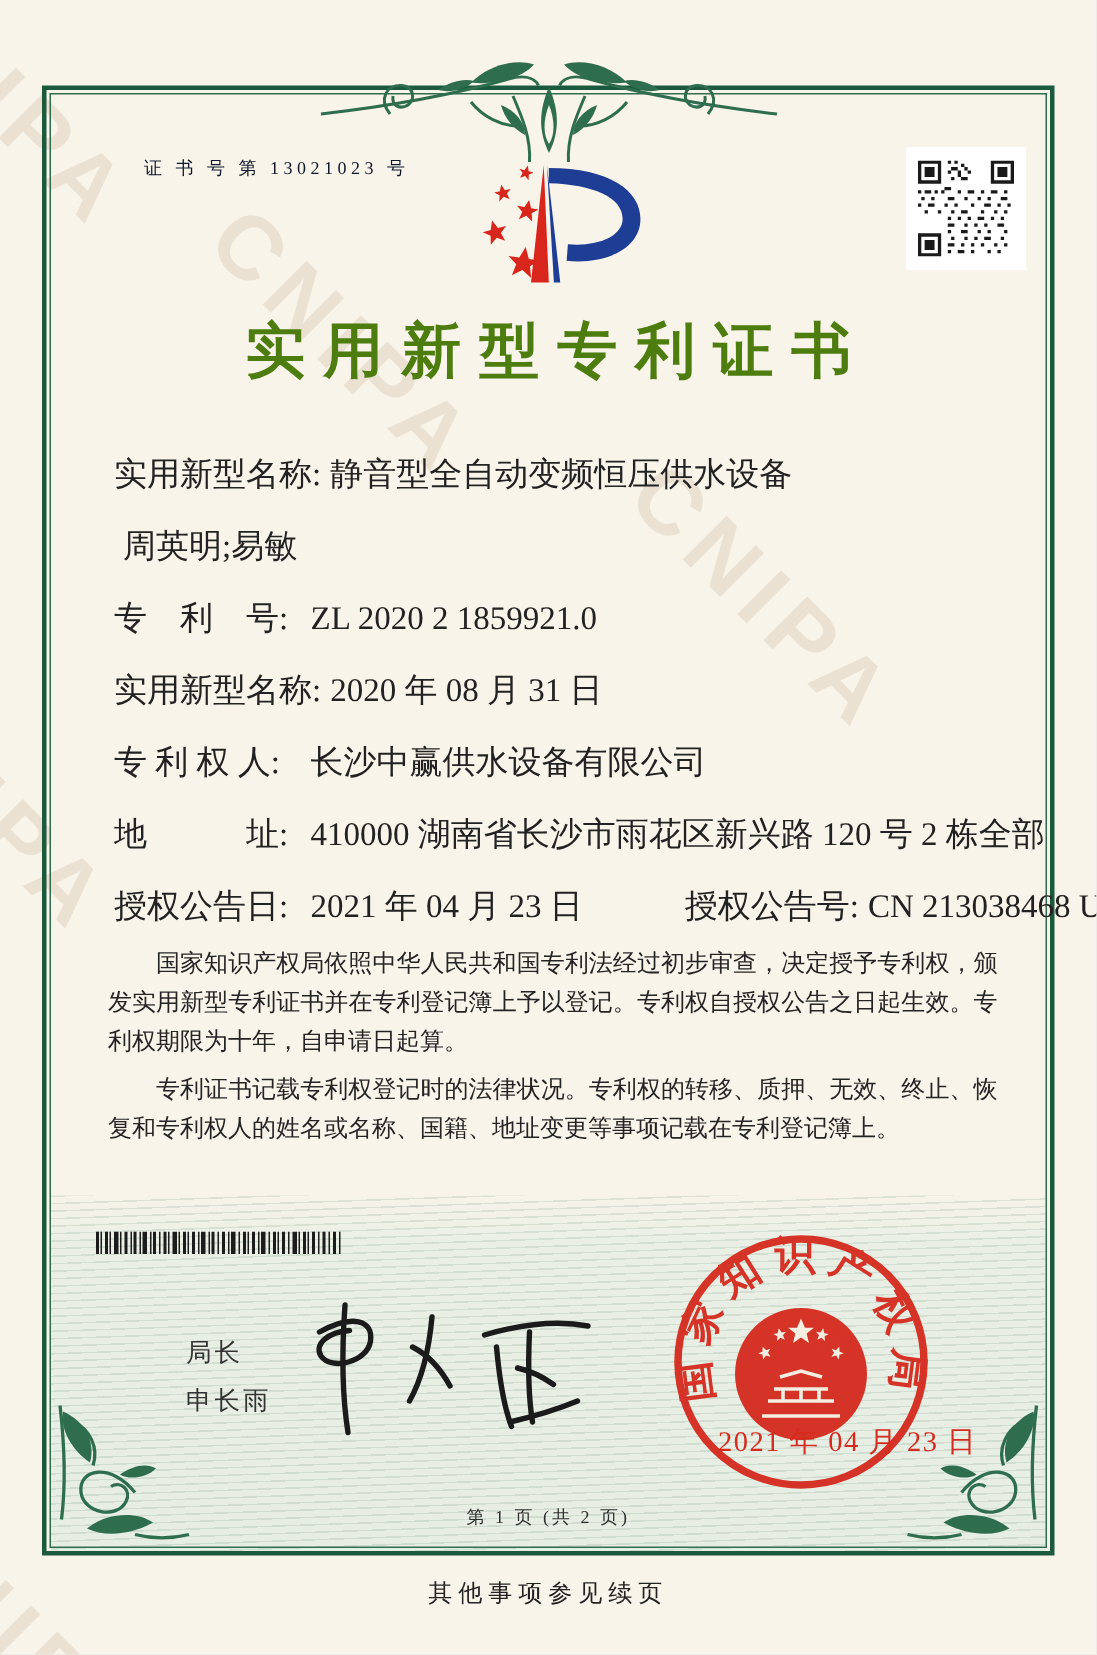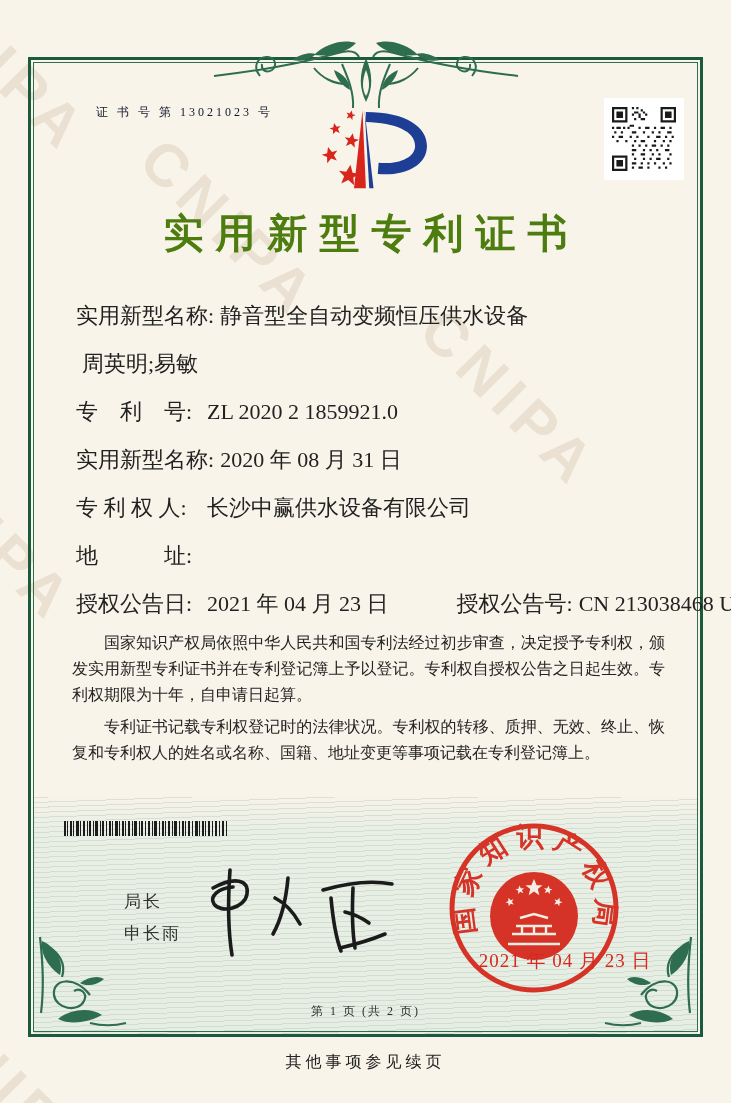--- a/index.html
+++ b/index.html
@@ -208,20 +208,21 @@
     <div class="frow">
       <span class="flabel">实用新型名称:</span>
       <span class="fvalue">2020 年 08 月 31 日</span>
     </div>
     <div class="frow">
       <span class="flabel">专 利 权 人:</span>
       <span class="fvalue">长沙中赢供水设备有限公司</span>
     </div>
     <div class="frow">
       <span class="flabel">地　　　址:</span>
+      <span class="fvalue">410000 湖南省长沙市雨花区新兴路 120 号 2 栋全部</span>
     </div>
     <div class="frow">
       <span class="flabel">授权公告日:</span>
       <span class="fvalue">2021 年 04 月 23 日</span>
       <span class="grant-pair2">
         <span class="flabel" style="flex-basis:auto;">授权公告号:</span>
         <span class="fvalue">CN 213038468 U</span>
       </span>
     </div>
   </div>

